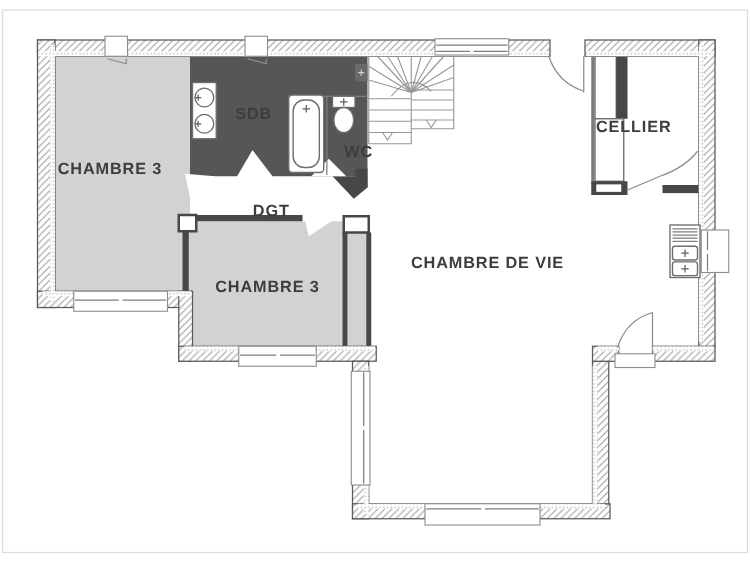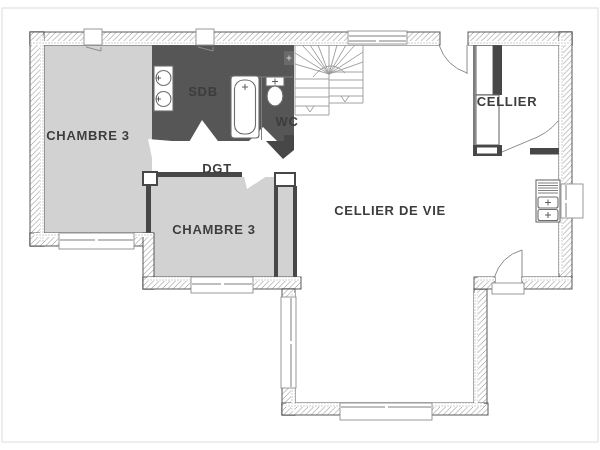--- a/index.html
+++ b/index.html
@@ -200,16 +200,16 @@
     <rect class="fix" x="538" y="209.5" width="20" height="11" rx="2"></rect>
     <path class="cross" d="M545,202.5 h6 M548,199.5 v6 M545,215 h6 M548,212 v6"></path>
   </g>
 </svg>
 
 <div class="roomlabel" style="left:88px;top:135px;">CHAMBRE 3</div>
 <div class="roomlabel" style="left:203px;top:91px;">SDB</div>
 <div class="roomlabel" style="left:287px;top:121px;">WC</div>
 <div class="roomlabel" style="left:217px;top:168px;">DGT</div>
 <div class="roomlabel" style="left:214px;top:229px;">CHAMBRE 3</div>
-<div class="roomlabel" style="left:390px;top:210px;">CELLIER DE VIE</div>
+<div class="roomlabel" style="left:390px;top:210px;">CHAMBRE DE VIE</div>
 <div class="roomlabel" style="left:507px;top:101px;">CELLIER</div>
 
 </div>
 
 </body></html>

